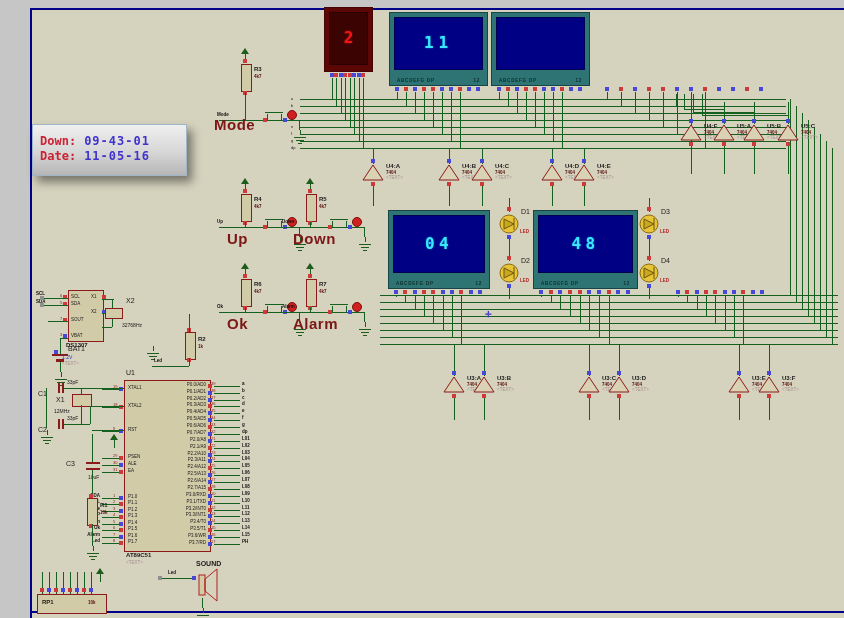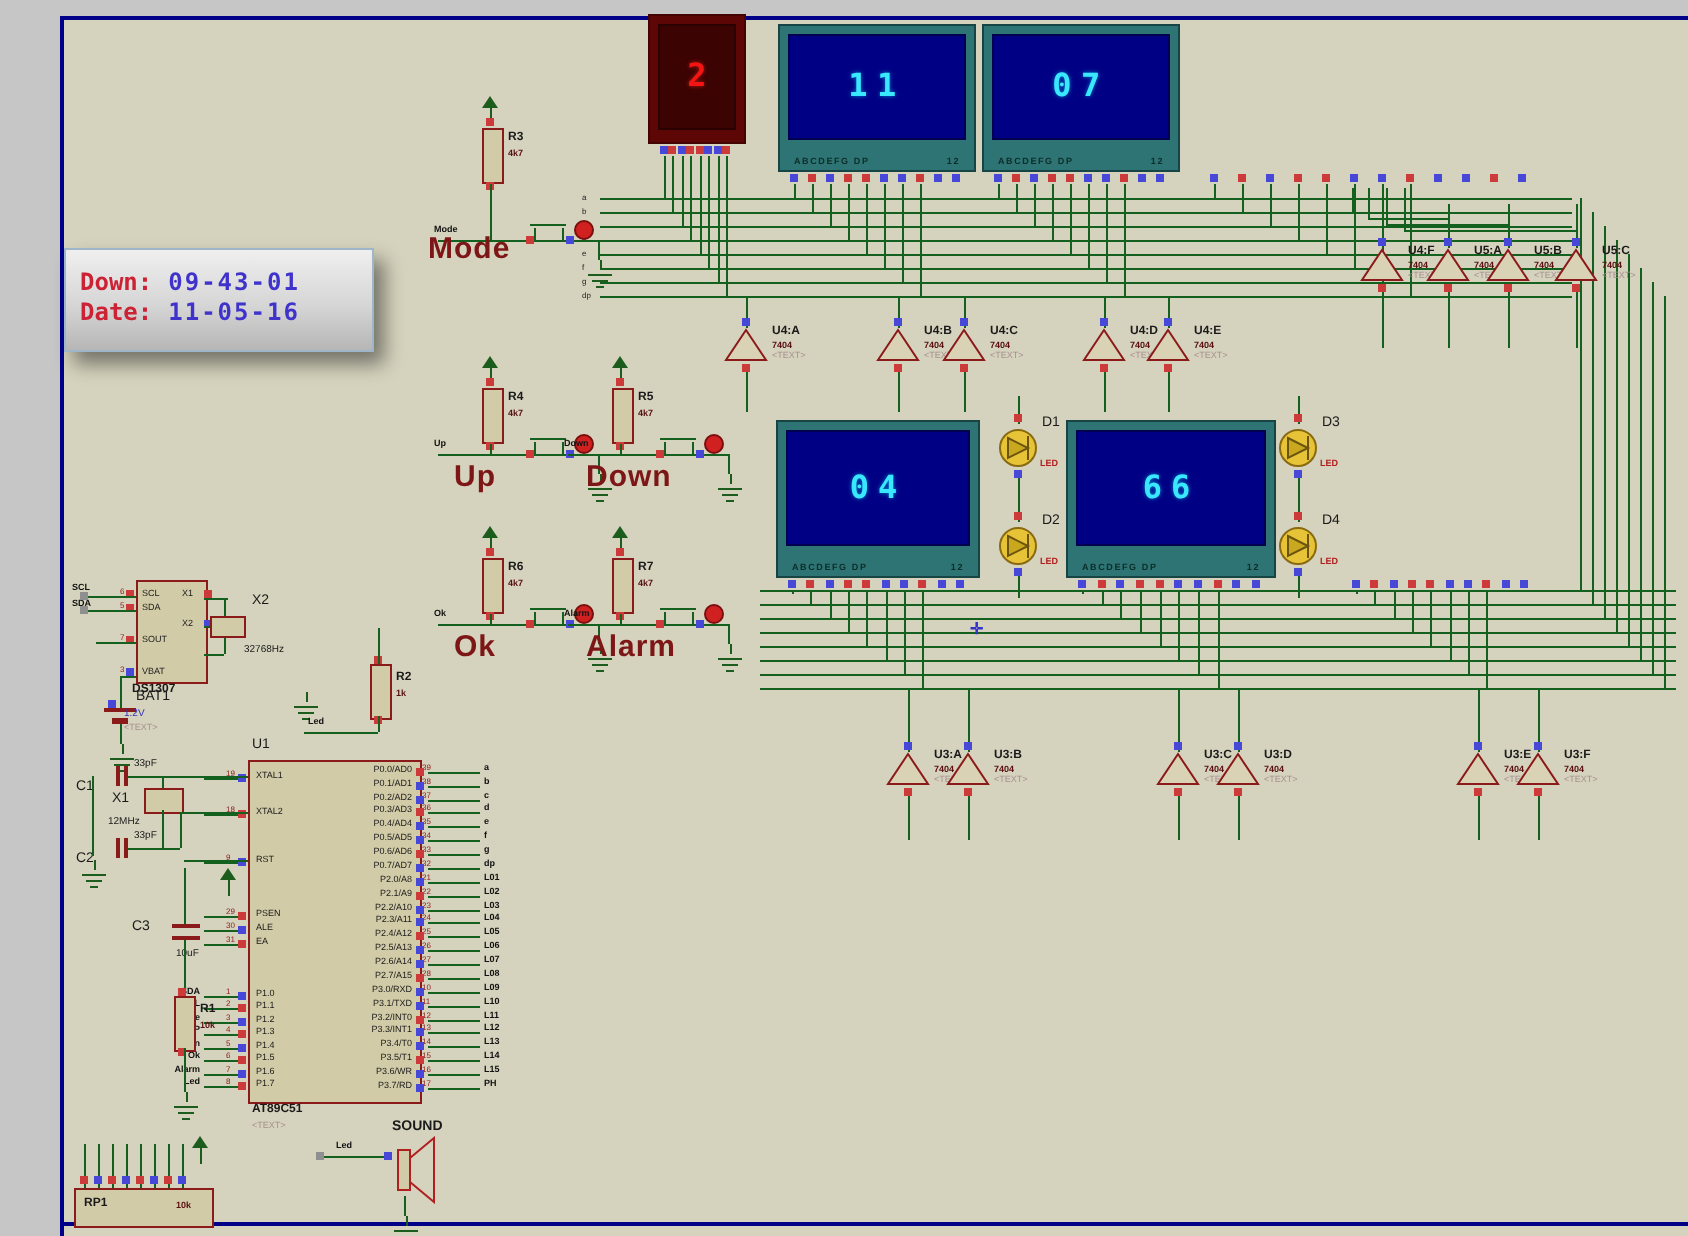--- a/index.html
+++ b/index.html
@@ -131,21 +131,20 @@
       <div class="pin blue" style="left: 408px; top: 77px;"></div>
       <div class="wire" style="left: 410px; top: 82px; width: 1px; height: 42px;"></div>
       <div class="pin blue" style="left: 417px; top: 77px;"></div>
       <div class="wire" style="left: 419px; top: 82px; width: 1px; height: 49px;"></div>
       <div class="pin red" style="left: 426px; top: 77px;"></div>
       <div class="wire" style="left: 428px; top: 82px; width: 1px; height: 56px;"></div>
       <div class="pin blue" style="left: 435px; top: 77px;"></div>
       <div class="pin blue" style="left: 444px; top: 77px;"></div>
       <div class="disp" style="left: 459px; top: 2px; width: 97px; height: 72px;">
         <div class="disp-in"></div>
-        <div class="digits" style="letter-spacing: 0.3em;">07</div>
         <div class="foot">
           <div>ABCDEFG DP</div>
           <div>12</div>
         </div>
       </div>
       <div class="pin blue" style="left: 465px; top: 77px;"></div>
       <div class="wire" style="left: 467px; top: 82px; width: 1px; height: 7px;"></div>
       <div class="pin red" style="left: 474px; top: 77px;"></div>
       <div class="wire" style="left: 476px; top: 82px; width: 1px; height: 14px;"></div>
       <div class="pin blue" style="left: 483px; top: 77px;"></div>
@@ -203,21 +202,21 @@
       <div class="pin blue" style="left: 408.667px; top: 280px;"></div>
       <div class="wire" style="left: 410.667px; top: 285px; width: 1px; height: 35px;"></div>
       <div class="pin blue" style="left: 418px; top: 280px;"></div>
       <div class="wire" style="left: 420px; top: 285px; width: 1px; height: 42px;"></div>
       <div class="pin red" style="left: 427.333px; top: 280px;"></div>
       <div class="wire" style="left: 429.333px; top: 285px; width: 1px; height: 49px;"></div>
       <div class="pin blue" style="left: 436.667px; top: 280px;"></div>
       <div class="pin blue" style="left: 446px; top: 280px;"></div>
       <div class="disp" style="left: 501px; top: 200px; width: 103px; height: 77px;">
         <div class="disp-in"></div>
-        <div class="digits" style="letter-spacing: 0.28em;">66</div>
+        <div class="digits" style="letter-spacing: 0.28em;">48</div>
         <div class="foot">
           <div>ABCDEFG DP</div>
           <div>12</div>
         </div>
       </div>
       <div class="pin blue" style="left: 507px; top: 280px;"></div>
       <div class="wire" style="left: 509px; top: 285px; width: 1px; height: 2px;"></div>
       <div class="pin red" style="left: 516.667px; top: 280px;"></div>
       <div class="wire" style="left: 518.667px; top: 285px; width: 1px; height: 7px;"></div>
       <div class="pin blue" style="left: 526.333px; top: 280px;"></div>

